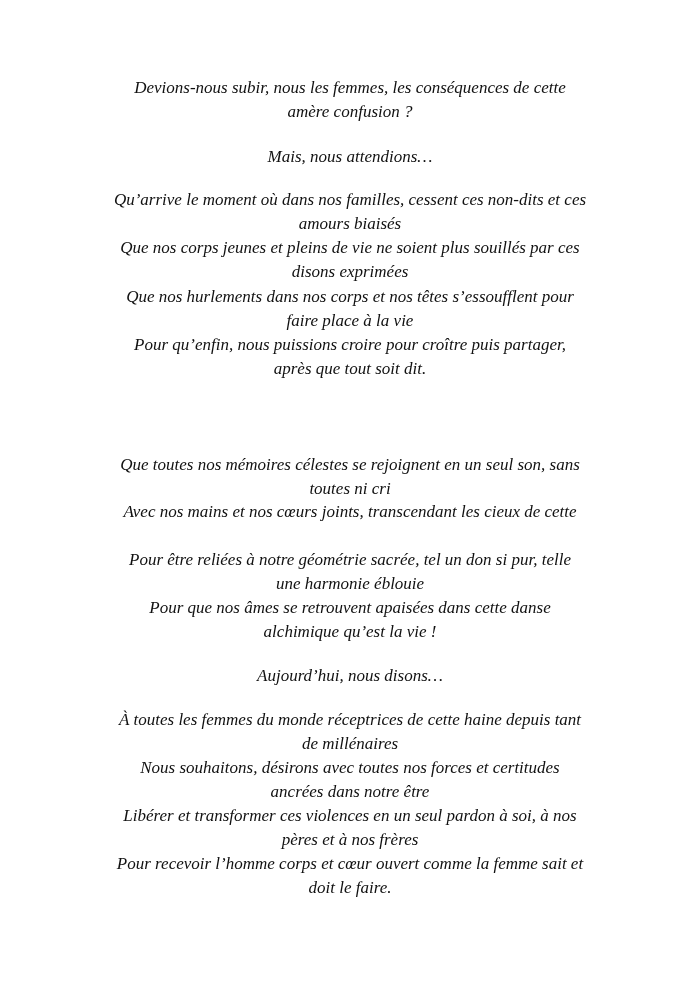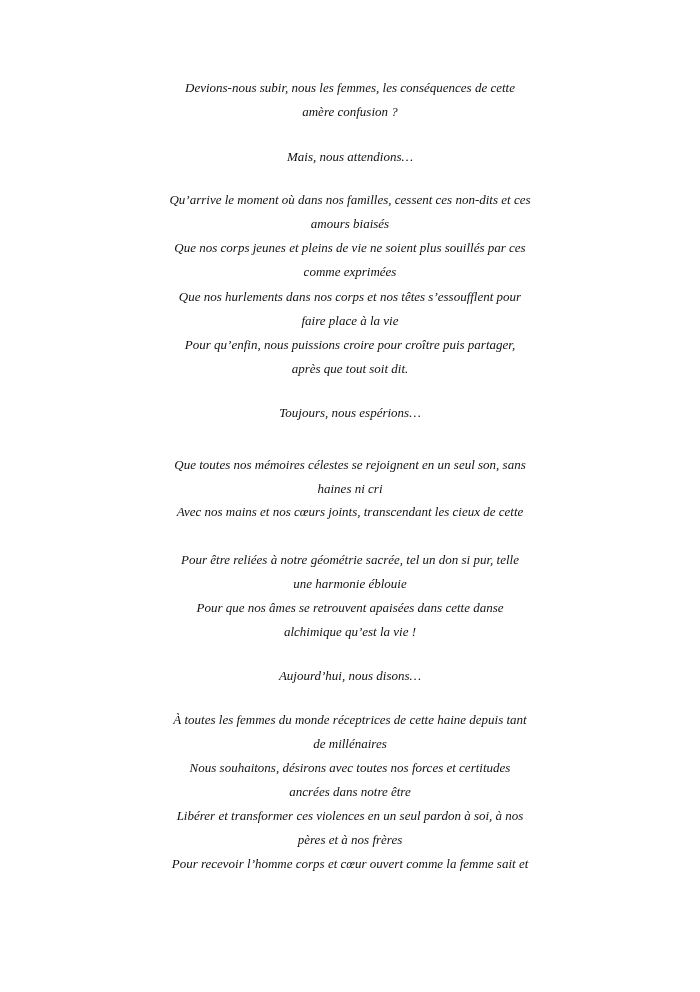--- a/index.html
+++ b/index.html
@@ -22,55 +22,55 @@
       top: 0;
       width: 700px;
       height: 992px;
       background: #ffffff;
     }
     .line {
       position: absolute;
       left: 0;
       width: 700px;
       text-align: center;
-      font-size: 13px;
+      font-size: 17px;
       line-height: 24px;
       white-space: nowrap;
     }
   </style>
 </head>
 <body>
 
 <div class="page">
 
   <div class="line" style="top:76px">Devions-nous subir, nous les femmes, les conséquences de cette</div>
   <div class="line" style="top:100px">amère confusion ?</div>
 
   <div class="line" style="top:188px">Qu’arrive le moment où dans nos familles, cessent ces non-dits et ces</div>
   <div class="line" style="top:145px">Mais, nous attendions…</div>
   <div class="line" style="top:236px">Que nos corps jeunes et pleins de vie ne soient plus souillés par ces</div>
   <div class="line" style="top:212px">amours biaisés</div>
-  <div class="line" style="top:260px">comme exprimées</div>
+  <div class="line" style="top:260px">disons exprimées</div>
   <div class="line" style="top:285px">Que nos hurlements dans nos corps et nos têtes s’essoufflent pour</div>
   <div class="line" style="top:309px">faire place à la vie</div>
   <div class="line" style="top:333px">Pour qu’enfin, nous puissions croire pour croître puis partager,</div>
   <div class="line" style="top:357px">après que tout soit dit.</div>
 
-  <div class="line" style="top:401px">Toujours, nous espérions…</div>
   <div class="line" style="top:453px">Que toutes nos mémoires célestes se rejoignent en un seul son, sans</div>
-  <div class="line" style="top:477px">haines ni cri</div>
+  <div class="line" style="top:477px">toutes ni cri</div>
   <div class="line" style="top:500px">Avec nos mains et nos cœurs joints, transcendant les cieux de cette</div>
   <div class="line" style="top:548px">Pour être reliées à notre géométrie sacrée, tel un don si pur, telle</div>
   <div class="line" style="top:572px">une harmonie éblouie</div>
   <div class="line" style="top:596px">Pour que nos âmes se retrouvent apaisées dans cette danse</div>
   <div class="line" style="top:620px">alchimique qu’est la vie !</div>
 
   <div class="line" style="top:664px">Aujourd’hui, nous disons…</div>
   <div class="line" style="top:708px">À toutes les femmes du monde réceptrices de cette haine depuis tant</div>
   <div class="line" style="top:732px">de millénaires</div>
   <div class="line" style="top:756px">Nous souhaitons, désirons avec toutes nos forces et certitudes</div>
   <div class="line" style="top:780px">ancrées dans notre être</div>
   <div class="line" style="top:804px">Libérer et transformer ces violences en un seul pardon à soi, à nos</div>
   <div class="line" style="top:852px">Pour recevoir l’homme corps et cœur ouvert comme la femme sait et</div>
   <div class="line" style="top:828px">pères et à nos frères</div>
+  <div class="line" style="top:876px">doit le faire.</div>
 
 
 </div>
 
 </body></html>

